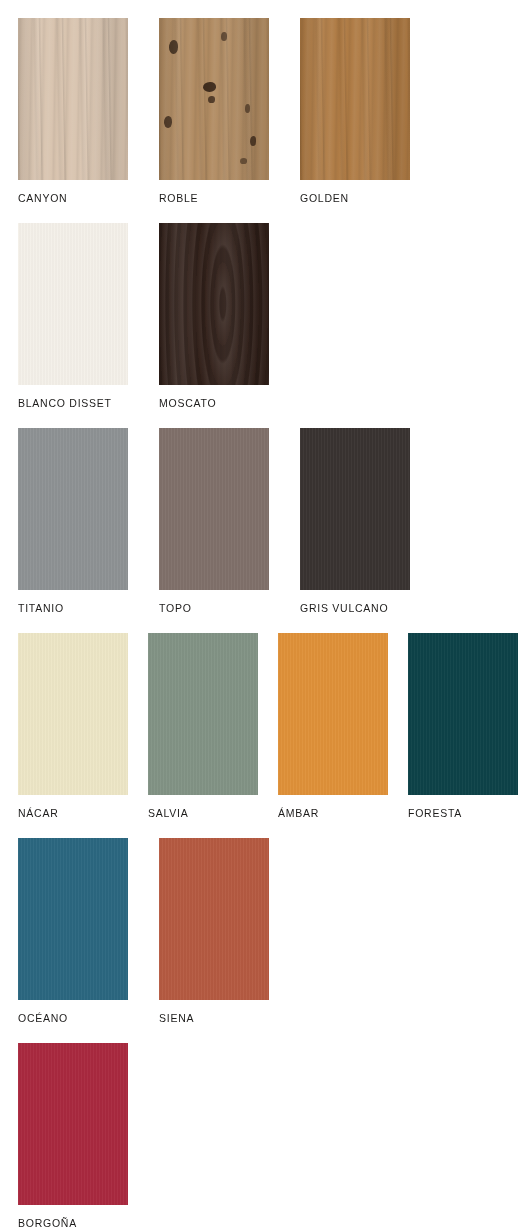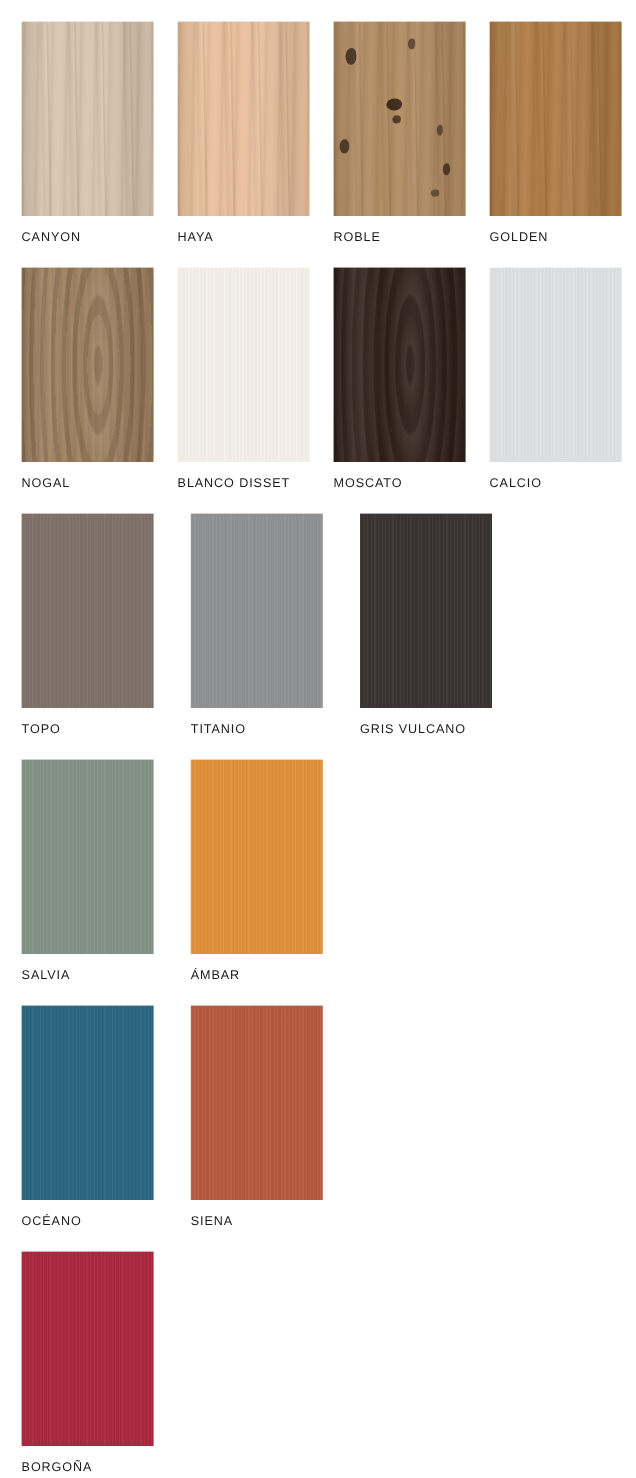--- a/index.html
+++ b/index.html
@@ -137,81 +137,77 @@
 </head>
 <body>
 
 <div id="palette-grid">
     <div class="swatch-row row-first">
       <div class="swatch-cell">
         <div class="swatch-chip tex-wood" style="background-color: rgb(216, 195, 174);"></div>
         <div class="swatch-label">CANYON</div>
       </div>
       <div class="swatch-cell">
-        <div class="swatch-chip tex-wood" style="background-color: rgb(232, 191, 155);"></div>
-        <div class="swatch-label">HAYA</div>
-      </div>
-      <div class="swatch-cell">
         <div class="swatch-chip tex-wood" style="background-color: rgb(176, 138, 96);">
           <span class="knot" style="left: 10px; top: 22px; width: 9px; height: 14px; background: rgba(42, 26, 14, 0.8);"></span>
           <span class="knot" style="left: 62px; top: 14px; width: 6px; height: 9px; background: rgba(42, 26, 14, 0.62);"></span>
           <span class="knot" style="left: 44px; top: 64px; width: 13px; height: 10px; background: rgba(38, 22, 12, 0.82);"></span>
           <span class="knot" style="left: 49px; top: 78px; width: 7px; height: 7px; background: rgba(38, 22, 12, 0.7);"></span>
           <span class="knot" style="left: 5px; top: 98px; width: 8px; height: 12px; background: rgba(40, 24, 13, 0.72);"></span>
           <span class="knot" style="left: 86px; top: 86px; width: 5px; height: 9px; background: rgba(40, 24, 13, 0.55);"></span>
           <span class="knot" style="left: 91px; top: 118px; width: 6px; height: 10px; background: rgba(40, 24, 13, 0.68);"></span>
           <span class="knot" style="left: 81px; top: 140px; width: 7px; height: 6px; background: rgba(40, 24, 13, 0.52);"></span>
         </div>
         <div class="swatch-label">ROBLE</div>
       </div>
       <div class="swatch-cell">
         <div class="swatch-chip tex-wood" style="background-color: rgb(174, 122, 67);"></div>
         <div class="swatch-label">GOLDEN</div>
       </div>
     </div>
     <div class="swatch-row">
       <div class="swatch-cell">
-        <div class="swatch-chip tex-wood tex-figure" style="background-color: rgb(160, 128, 95);"></div>
-        <div class="swatch-label">NOGAL</div>
-      </div>
-      <div class="swatch-cell">
         <div class="swatch-chip tex-matte" style="background-color: rgb(244, 240, 233);"></div>
         <div class="swatch-label">BLANCO DISSET</div>
       </div>
       <div class="swatch-cell">
         <div class="swatch-chip tex-wood tex-figure" style="background-color: rgb(51, 33, 26);"></div>
         <div class="swatch-label">MOSCATO</div>
       </div>
-      <div class="swatch-cell">
-        <div class="swatch-chip tex-matte" style="background-color: rgb(222, 224, 225);"></div>
-        <div class="swatch-label">CALCIO</div>
-      </div>
-    </div>
-    <div class="swatch-row">
+    </div>
+    <div class="swatch-row">
+      <div class="swatch-cell">
+        <div class="swatch-chip tex-matte" style="background-color: rgb(142, 146, 148);"></div>
+        <div class="swatch-label">TITANIO</div>
+      </div>
       <div class="swatch-cell">
         <div class="swatch-chip tex-matte" style="background-color: rgb(128, 112, 106);"></div>
         <div class="swatch-label">TOPO</div>
       </div>
       <div class="swatch-cell">
-        <div class="swatch-chip tex-matte" style="background-color: rgb(142, 146, 148);"></div>
-        <div class="swatch-label">TITANIO</div>
-      </div>
-      <div class="swatch-cell">
         <div class="swatch-chip tex-matte" style="background-color: rgb(57, 51, 49);"></div>
         <div class="swatch-label">GRIS VULCANO</div>
       </div>
     </div>
     <div class="swatch-row">
       <div class="swatch-cell">
+        <div class="swatch-chip tex-matte" style="background-color: rgb(237, 230, 198);"></div>
+        <div class="swatch-label">NÁCAR</div>
+      </div>
+      <div class="swatch-cell">
         <div class="swatch-chip tex-matte" style="background-color: rgb(130, 147, 133);"></div>
         <div class="swatch-label">SALVIA</div>
       </div>
       <div class="swatch-cell">
         <div class="swatch-chip tex-matte" style="background-color: rgb(223, 145, 57);"></div>
         <div class="swatch-label">ÁMBAR</div>
+      </div>
+      <div class="swatch-cell">
+        <div class="swatch-chip tex-matte" style="background-color: rgb(13, 66, 72);"></div>
+        <div class="swatch-label">FORESTA</div>
       </div>
     </div>
     <div class="swatch-row">
       <div class="swatch-cell">
         <div class="swatch-chip tex-matte" style="background-color: rgb(43, 103, 128);"></div>
         <div class="swatch-label">OCÉANO</div>
       </div>
       <div class="swatch-cell">
         <div class="swatch-chip tex-matte" style="background-color: rgb(181, 90, 65);"></div>
         <div class="swatch-label">SIENA</div>

